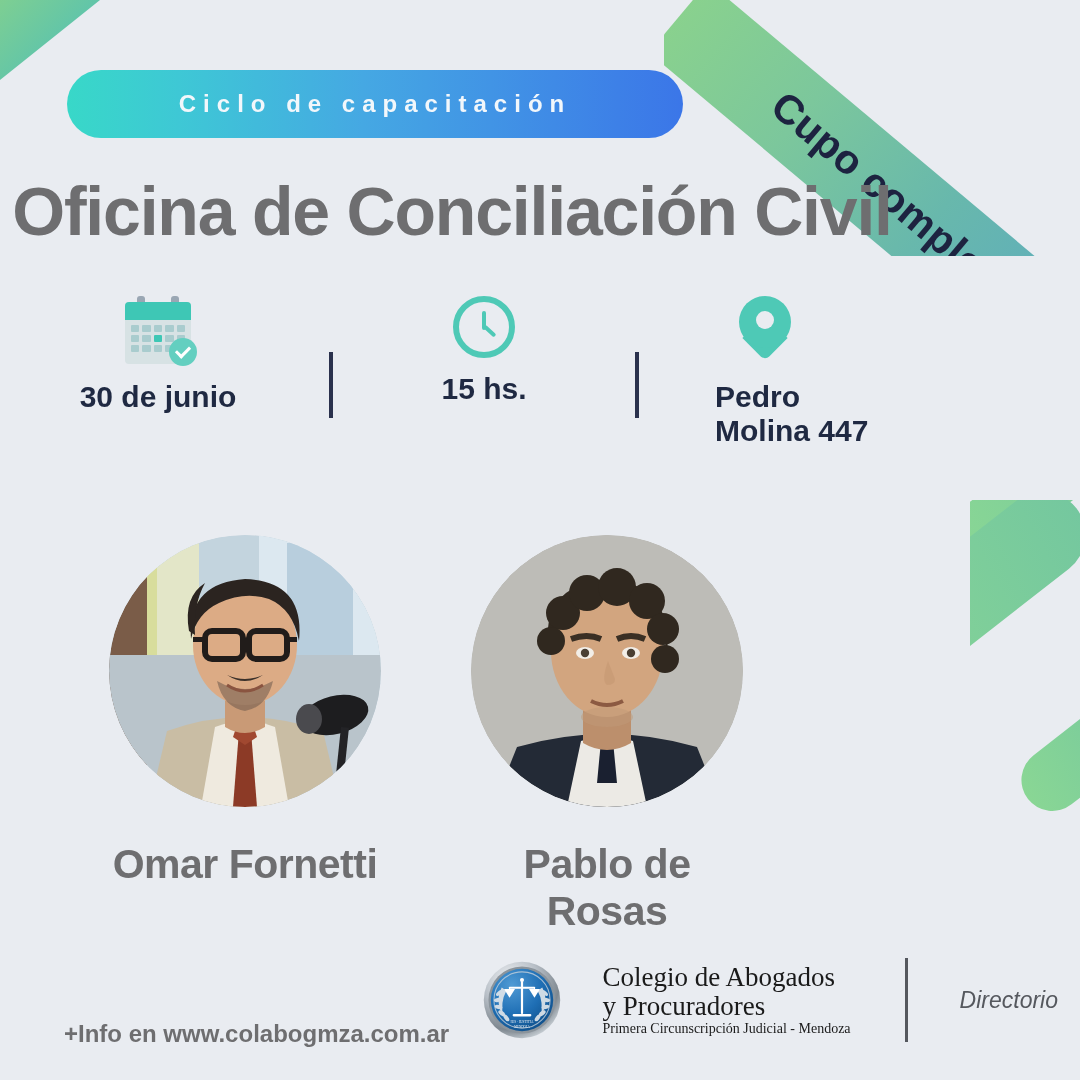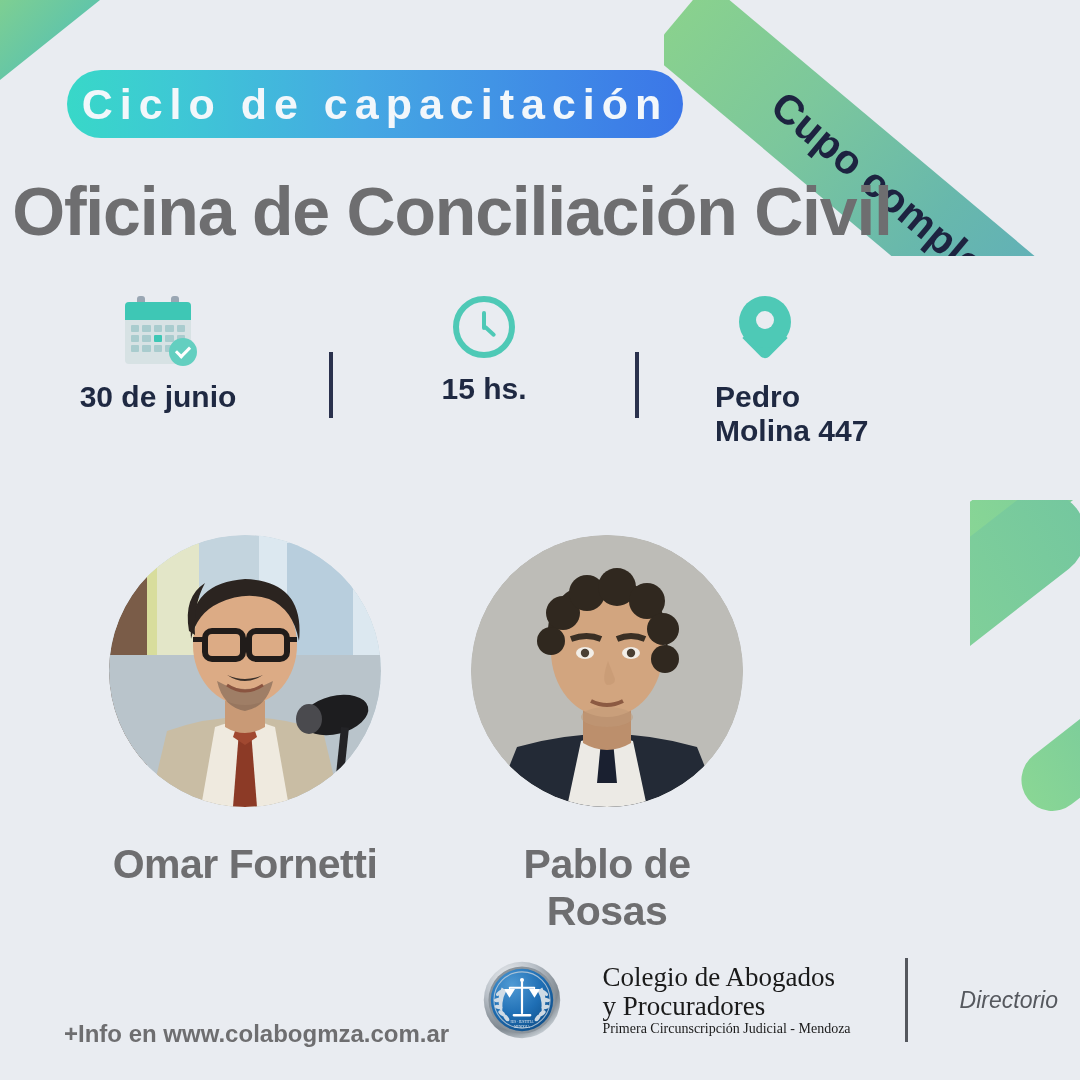--- a/index.html
+++ b/index.html
@@ -47,21 +47,21 @@
   #chev3 { width:150px; left:58px; top:268px; transform:rotate(-38deg); transform-origin:left center; }
 
   
   #badge {
     position:absolute; left:67px; top:70px;
     width:616px; height:68px; border-radius:40px;
     background:linear-gradient(90deg,#38d8c8 0%, #3ec8d5 18%, #45a8e3 48%, #3b76e8 100%);
     display:flex; align-items:center; justify-content:center;
   }
   #badge span {
-    font-size:43px; font-weight:bold; color:#f2f7fb;
+    font-size:24px; font-weight:bold; color:#f2f7fb;
     letter-spacing:7px;
   }
 
   
   #title {
     position:absolute; left:0; top:172px; width:904px;
     text-align:center;
     font-size:68px; font-weight:bold; color:#6e6e70;
     letter-spacing:-1.2px;
   }

